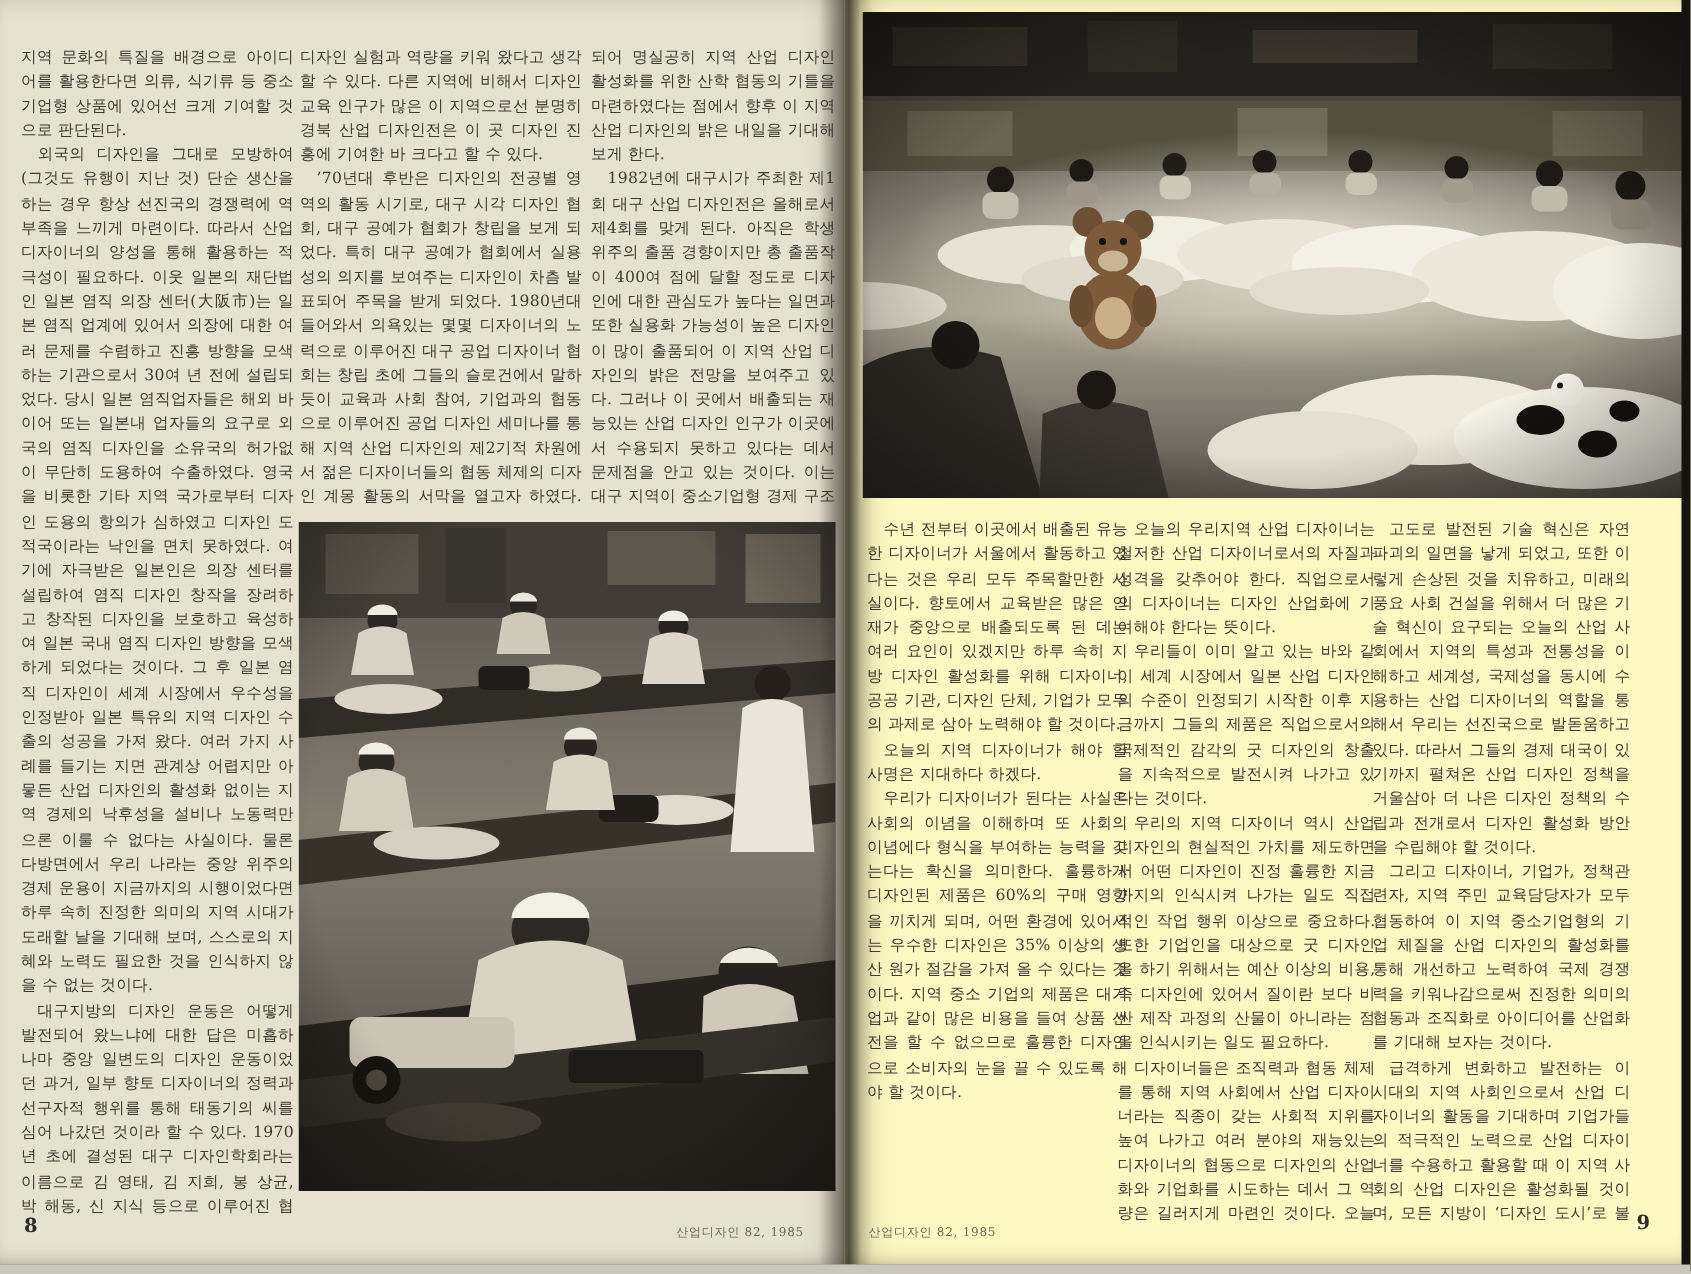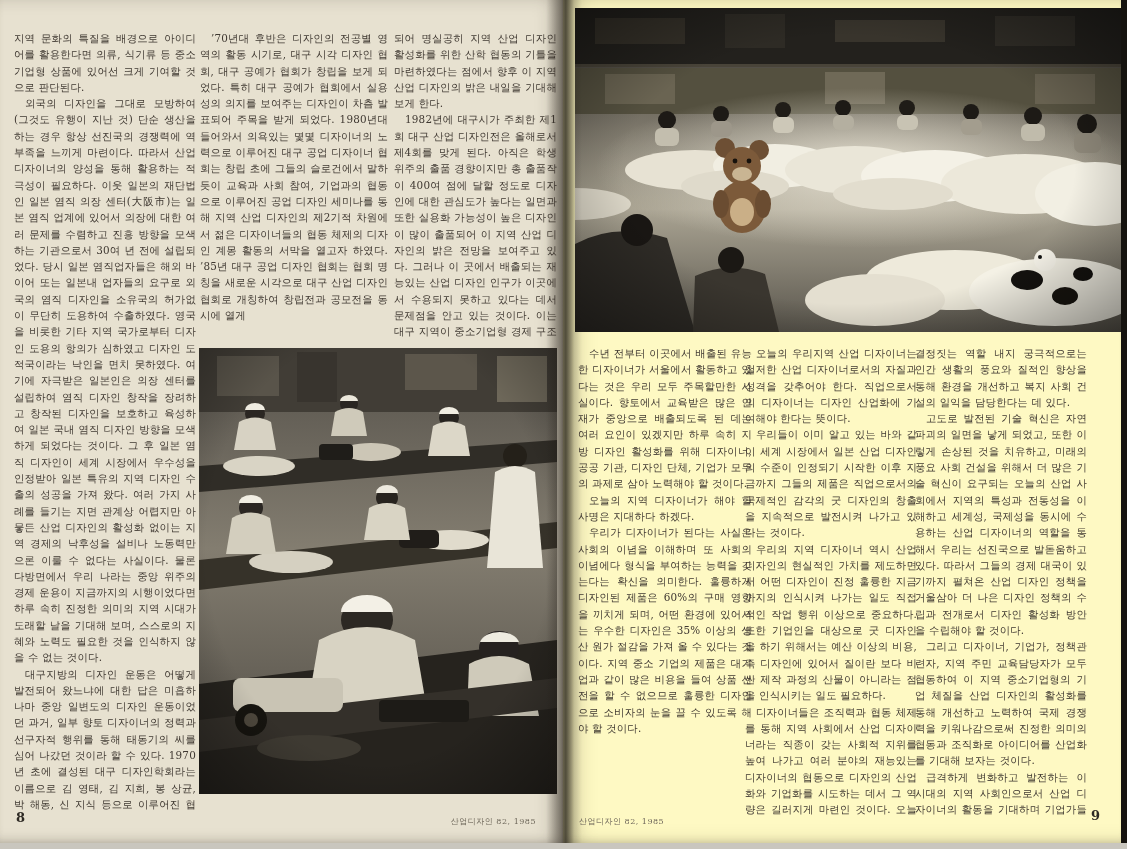--- a/index.html
+++ b/index.html
@@ -31,20 +31,21 @@
   <div class="page" id="page-left">
 
     <div class="col" style="left:14px;top:30px;width:182px;height:784px;">
       <p class="cont">지역 문화의 특질을 배경으로 아이디어를 활용한다면 의류, 식기류 등 중소기업형 상품에 있어선 크게 기여할 것으로 판단된다.</p>
       <p>외국의 디자인을 그대로 모방하여(그것도 유행이 지난 것) 단순 생산을 하는 경우 항상 선진국의 경쟁력에 역부족을 느끼게 마련이다. 따라서 산업 디자이너의 양성을 통해 활용하는 적극성이 필요하다. 이웃 일본의 재단법인 일본 염직 의장 센터(大阪市)는 일본 염직 업계에 있어서 의장에 대한 여러 문제를 수렴하고 진흥 방향을 모색하는 기관으로서 30여 년 전에 설립되었다. 당시 일본 염직업자들은 해외 바이어 또는 일본내 업자들의 요구로 외국의 염직 디자인을 소유국의 허가없이 무단히 도용하여 수출하였다. 영국을 비롯한 기타 지역 국가로부터 디자인 도용의 항의가 심하였고 디자인 도적국이라는 낙인을 면치 못하였다. 여기에 자극받은 일본인은 의장 센터를 설립하여 염직 디자인 창작을 장려하고 창작된 디자인을 보호하고 육성하여 일본 국내 염직 디자인 방향을 모색하게 되었다는 것이다. 그 후 일본 염직 디자인이 세계 시장에서 우수성을 인정받아 일본 특유의 지역 디자인 수출의 성공을 가져 왔다. 여러 가지 사례를 들기는 지면 관계상 어렵지만 아뭏든 산업 디자인의 활성화 없이는 지역 경제의 낙후성을 설비나 노동력만으론 이룰 수 없다는 사실이다. 물론 다방면에서 우리 나라는 중앙 위주의 경제 운용이 지금까지의 시행이었다면 하루 속히 진정한 의미의 지역 시대가 도래할 날을 기대해 보며, 스스로의 지혜와 노력도 필요한 것을 인식하지 않을 수 없는 것이다.</p>
       <p>대구지방의 디자인 운동은 어떻게 발전되어 왔느냐에 대한 답은 미흡하나마 중앙 일변도의 디자인 운동이었던 과거, 일부 향토 디자이너의 정력과 선구자적 행위를 통해 태동기의 씨를 심어 나갔던 것이라 할 수 있다. 1970년 초에 결성된 대구 디자인학회라는 이름으로 김 영태, 김 지희, 봉 상균, 박 해동, 신 지식 등으로 이루어진 협회는 당시 이곳 디자인계의 선구자적인 태동을 시작하였던 것으로, 순수 미술 영역이 뿌리내리고 있는 대구에서 디자인 전람회는 그후 여러 시행착오를 겪으면서 오늘의 지방 디자인 단체 활동의 모체가 되었다.</p>
 
     </div>
 
     <div class="col" style="left:200px;top:30px;width:188px;height:312px;">
+      <p class="cont">디자인 실험과 역량을 키워 왔다고 생각할 수 있다. 다른 지역에 비해서 디자인 교육 인구가 많은 이 지역으로선 분명히 경북 산업 디자인전은 이 곳 디자인 진흥에 기여한 바 크다고 할 수 있다.</p>
       <p>’70년대 후반은 디자인의 전공별 영역의 활동 시기로, 대구 시각 디자인 협회, 대구 공예가 협회가 창립을 보게 되었다. 특히 대구 공예가 협회에서 실용성의 의지를 보여주는 디자인이 차츰 발표되어 주목을 받게 되었다. 1980년대 들어와서 의욕있는 몇몇 디자이너의 노력으로 이루어진 대구 공업 디자이너 협회는 창립 초에 그들의 슬로건에서 말하듯이 교육과 사회 참여, 기업과의 협동으로 이루어진 공업 디자인 세미나를 통해 지역 산업 디자인의 제2기적 차원에서 젊은 디자이너들의 협동 체제의 디자인 계몽 활동의 서막을 열고자 하였다. ’85년 대구 공업 디자인 협회는 협회 명칭을 새로운 시각으로 대구 산업 디자인 협회로 개칭하여 창립전과 공모전을 동시에 열게</p>
     </div>
 
     <div class="col" style="left:394px;top:30px;width:163px;height:312px;">
       <p class="cont">되어 명실공히 지역 산업 디자인 활성화를 위한 산학 협동의 기틀을 마련하였다는 점에서 향후 이 지역 산업 디자인의 밝은 내일을 기대해 보게 한다.</p>
       <p>1982년에 대구시가 주최한 제1회 대구 산업 디자인전은 올해로서 제4회를 맞게 된다. 아직은 학생 위주의 출품 경향이지만 총 출품작이 400여 점에 달할 정도로 디자인에 대한 관심도가 높다는 일면과 또한 실용화 가능성이 높은 디자인이 많이 출품되어 이 지역 산업 디자인의 밝은 전망을 보여주고 있다. 그러나 이 곳에서 배출되는 재능있는 산업 디자인 인구가 이곳에서 수용되지 못하고 있다는 데서 문제점을 안고 있는 것이다. 이는 대구 지역이 중소기업형 경제 구조인 것만으로 해석하기 보다는 기업인의 디자인 개념 인식과 관심도가 낮다는 데 있다. 디자이너가 기업의 자원으로서 인식되고 디자인 행위 없이는 제품의 국제 경쟁력을 갖지 못한다는 적극적 인식이 무엇보다 아쉽고 필요하다고 생각되는 것이다.</p>
     </div>
 
     <div class="photo" style="left:199px;top:348px;width:358px;height:446px;">
       <svg width="358" height="446" viewBox="0 0 358 446" xmlns="http://www.w3.org/2000/svg">
@@ -241,21 +242,20 @@
 
     <div class="col" style="left:182px;top:345px;width:172px;height:470px;">
       <p>오늘의 우리지역 산업 디자이너는 철저한 산업 디자이너로서의 자질과 성격을 갖추어야 한다. 직업으로서의 디자이너는 디자인 산업화에 기여해야 한다는 뜻이다.</p>
       <p>우리들이 이미 알고 있는 바와 같이 세계 시장에서 일본 산업 디자인의 수준이 인정되기 시작한 이후 지금까지 그들의 제품은 직업으로서의 국제적인 감각의 굿 디자인의 창출을 지속적으로 발전시켜 나가고 있다는 것이다.</p>
       <p>우리의 지역 디자이너 역시 산업 디자인의 현실적인 가치를 제도하면서 어떤 디자인이 진정 훌륭한 지금까지의 인식시켜 나가는 일도 직접적인 작업 행위 이상으로 중요하다. 또한 기업인을 대상으로 굿 디자인을 하기 위해서는 예산 이상의 비용, 즉 디자인에 있어서 질이란 보다 비싼 제작 과정의 산물이 아니라는 점을 인식시키는 일도 필요하다.</p>
       <p>디자이너들은 조직력과 협동 체제를 통해 지역 사회에서 산업 디자이너라는 직종이 갖는 사회적 지위를 높여 나가고 여러 분야의 재능있는 디자이너의 협동으로 디자인의 산업화와 기업화를 시도하는 데서 그 역량은 길러지게 마련인 것이다. 오늘의 진정한 디자이너는 혼자서 모든 문제를 해결하려고 생각하지 않는다.</p>
 
     </div>
 
     <div class="col" style="left:352px;top:345px;width:172px;height:470px;">
-      <p class="cont">결정짓는 역할 내지 궁극적으로는 인간 생활의 풍요와 질적인 향상을 통해 환경을 개선하고 복지 사회 건설의 일익을 담당한다는 데 있다.</p>
       <p>고도로 발전된 기술 혁신은 자연 파괴의 일면을 낳게 되었고, 또한 이렇게 손상된 것을 치유하고, 미래의 풍요 사회 건설을 위해서 더 많은 기술 혁신이 요구되는 오늘의 산업 사회에서 지역의 특성과 전통성을 이해하고 세계성, 국제성을 동시에 수용하는 산업 디자이너의 역할을 통해서 우리는 선진국으로 발돋움하고 있다. 따라서 그들의 경제 대국이 있기까지 펼쳐온 산업 디자인 정책을 거울삼아 더 나은 디자인 정책의 수립과 전개로서 디자인 활성화 방안을 수립해야 할 것이다.</p>
       <p>그리고 디자이너, 기업가, 정책관련자, 지역 주민 교육담당자가 모두 협동하여 이 지역 중소기업형의 기업 체질을 산업 디자인의 활성화를 통해 개선하고 노력하여 국제 경쟁력을 키워나감으로써 진정한 의미의 협동과 조직화로 아이디어를 산업화를 기대해 보자는 것이다.</p>
       <p>급격하게 변화하고 발전하는 이 시대의 지역 사회인으로서 산업 디자이너의 활동을 기대하며 기업가들의 적극적인 노력으로 산업 디자이너를 수용하고 활용할 때 이 지역 사회의 산업 디자인은 활성화될 것이며, 모든 지방이 ‘디자인 도시’로 불리울 때 우리는 한층 더 나은 복지국가 속에서 삶을 누릴 것이다.</p>
     </div>
 
     <div class="runfoot" style="left:16px;top:816px;">산업디자인 82, 1985</div>
     <div class="pagenum" style="right:22px;top:808px;">9</div>
   </div>
 
   <div class="gutter"></div>

